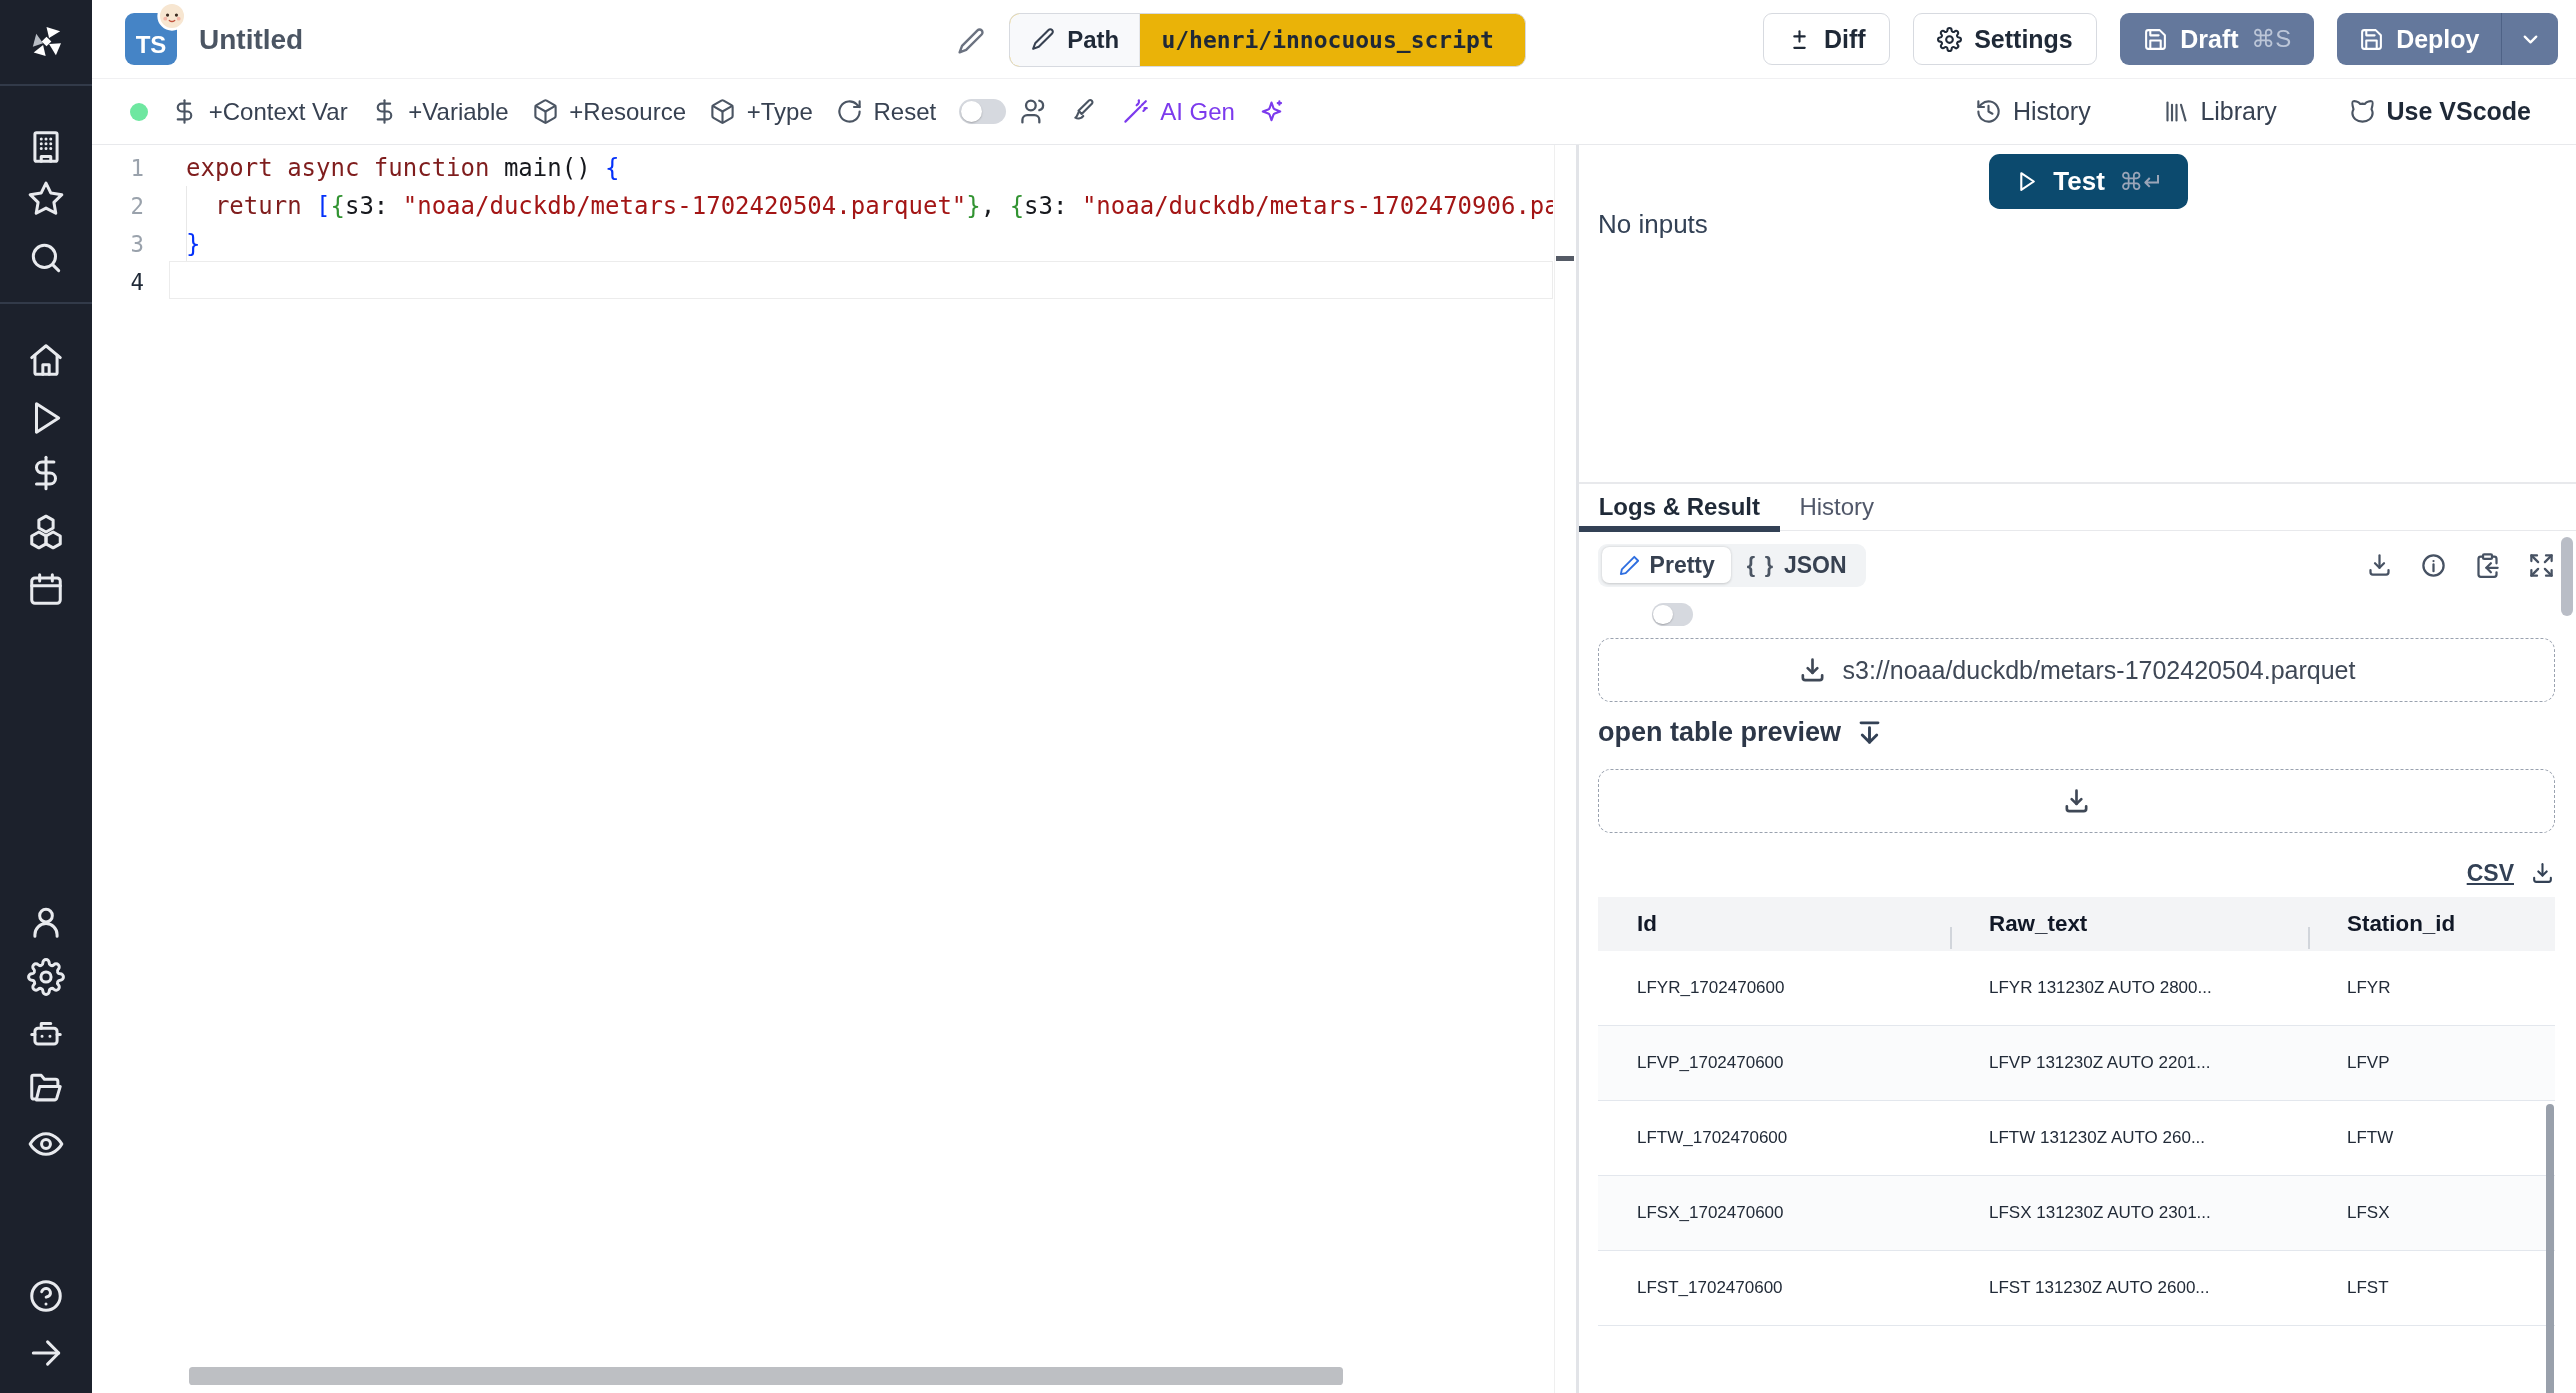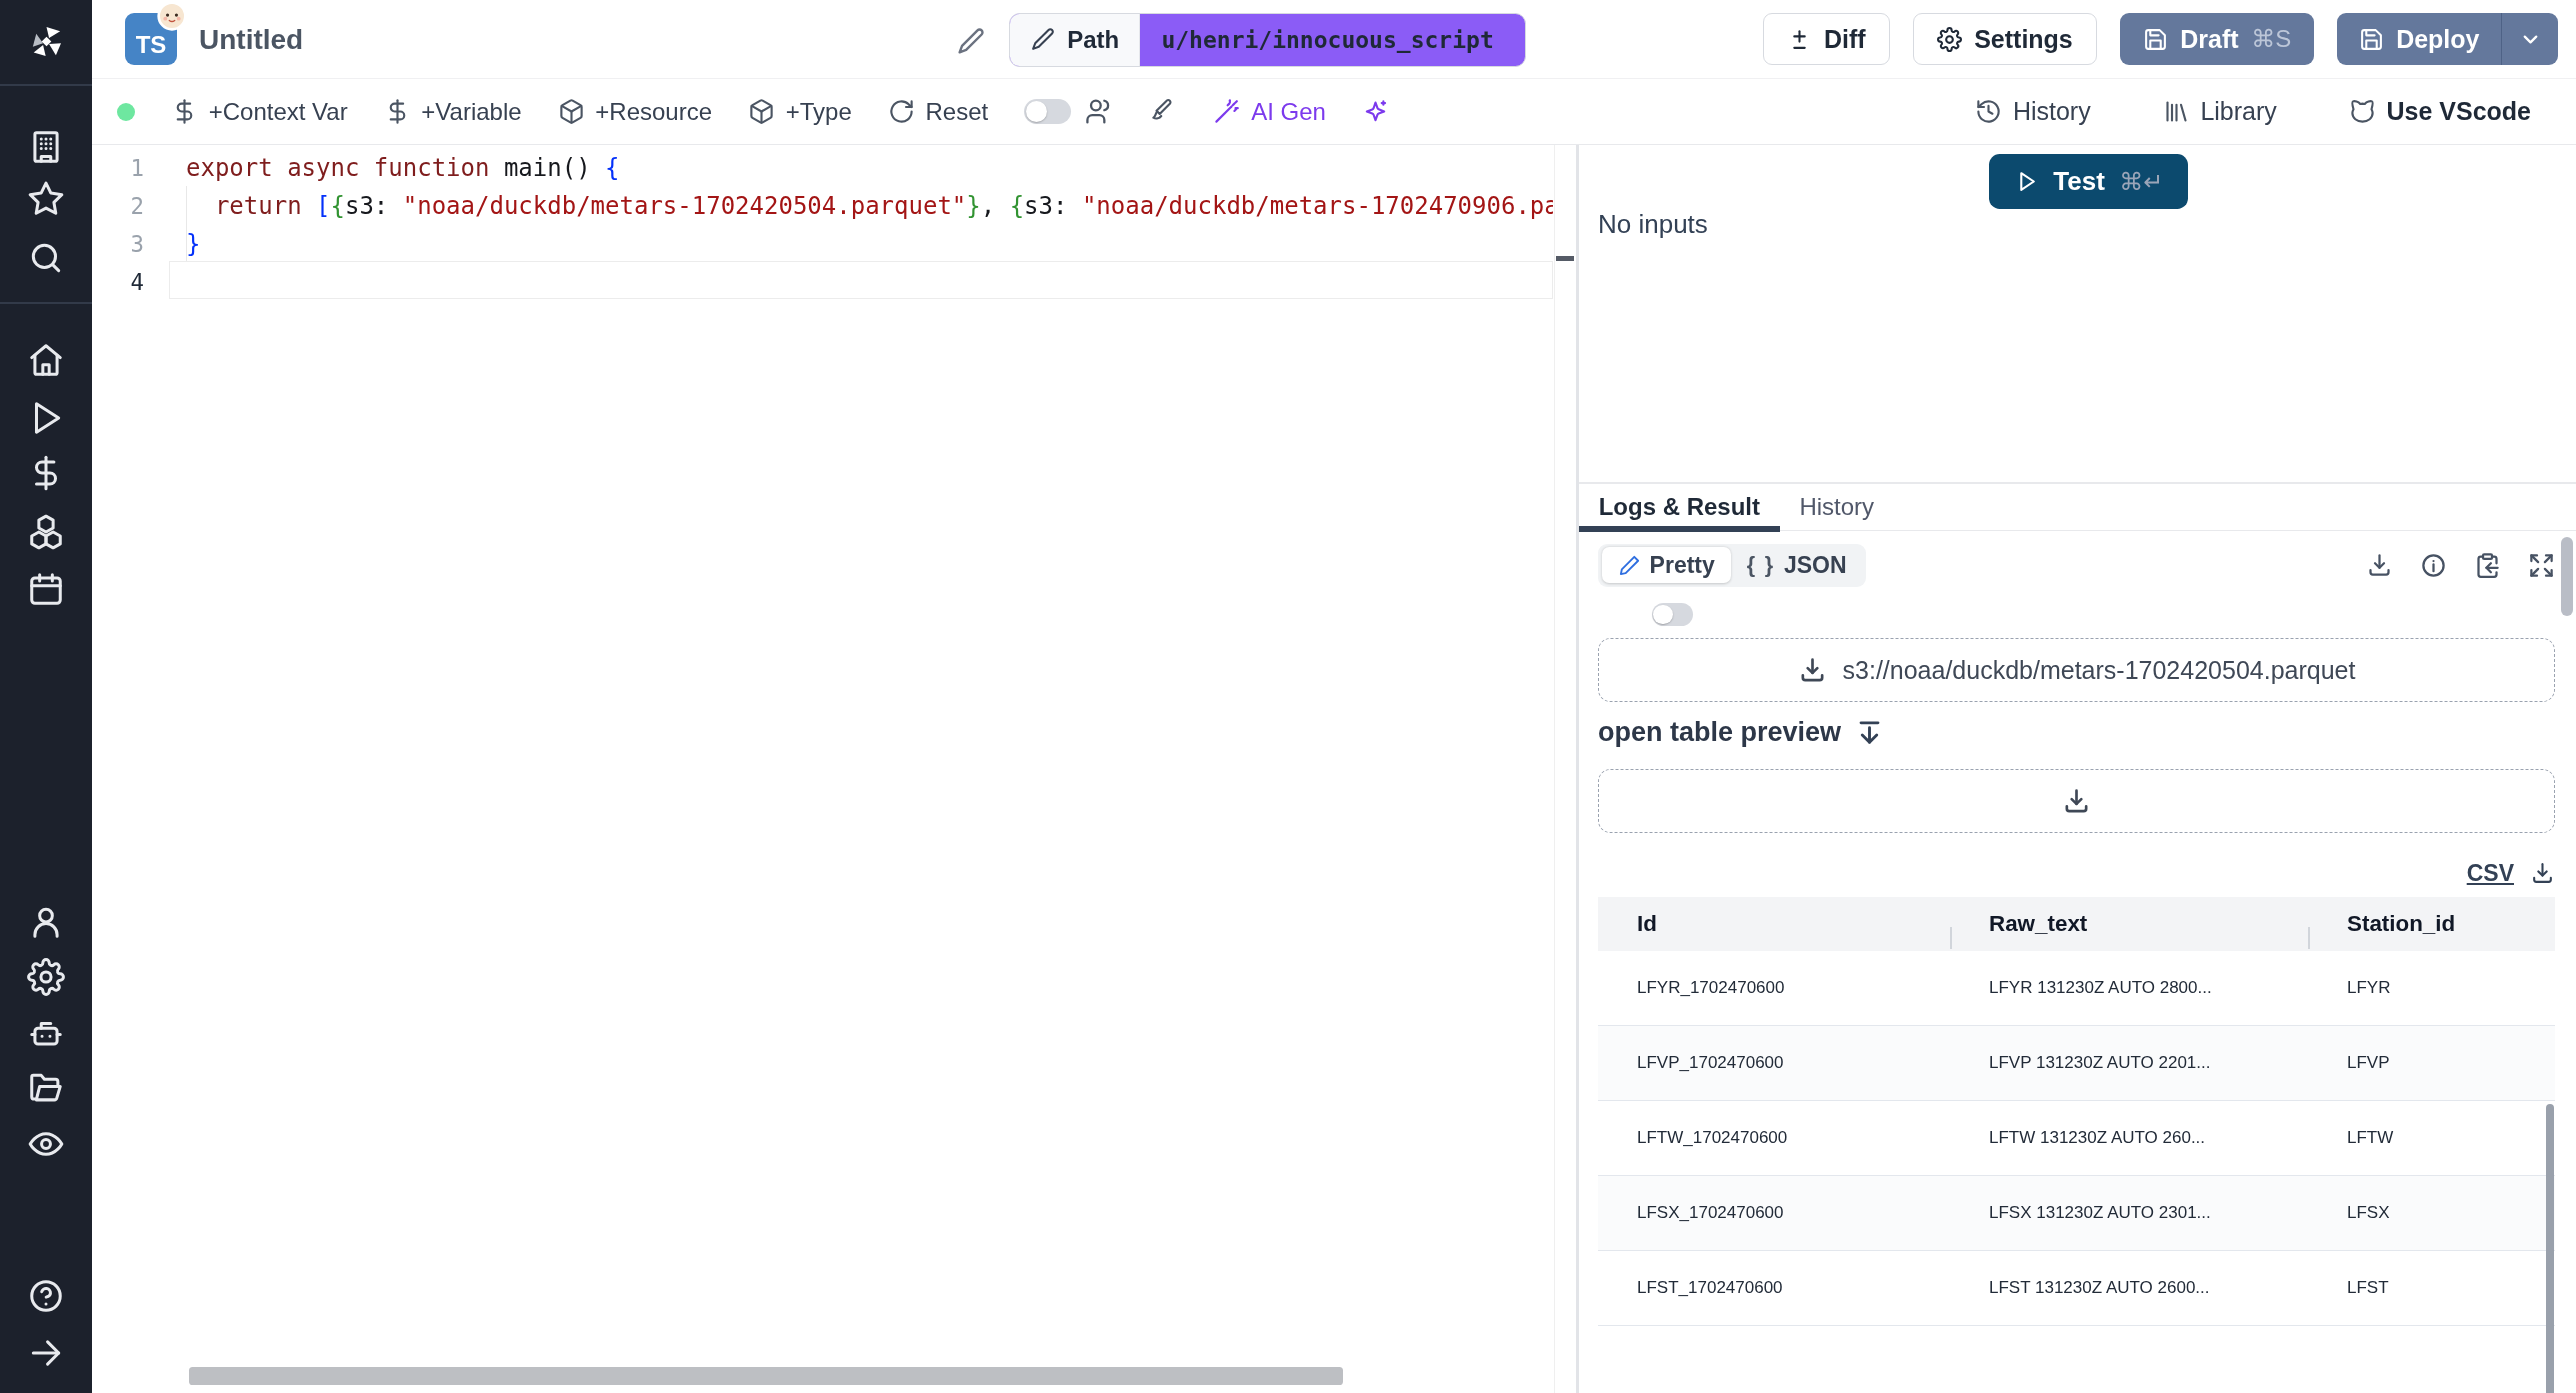--- a/index.html
+++ b/index.html
@@ -14,40 +14,40 @@
   .sb-ic   { position:absolute; left:0; width:92px; height:47px; display:flex; align-items:center; justify-content:center; color:#e8eaee; cursor:pointer; }
   .sb-ic svg { width:38px; height:38px; stroke:currentColor; fill:none; stroke-width:1.9; stroke-linecap:round; stroke-linejoin:round; }
 
   
   .topbar { position:absolute; left:92px; top:0; width:2484px; height:79px; background:#fff; border-bottom:0.9px solid #f0f0f2; }
   .ts-badge { position:absolute; left:33px; top:12.5px; width:52px; height:52px; background:#4584c6; border-radius:9px; color:#fff; font-weight:700; font-size:24px; display:flex; align-items:flex-end; justify-content:center; padding-bottom:5.4px; }
   .ts-face { position:absolute; right:-10.7px; top:-12.5px; width:32px; height:32px; }
   .doc-title { position:absolute; left:107px; top:0; height:79px; display:flex; align-items:center; font-size:28px; font-weight:600; color:#4b5563; }
   .pencil-btn { position:absolute; left:859px; top:21.5px; width:39px; height:39px; color:#6b7280; display:flex; align-items:center; justify-content:center; cursor:pointer; }
   .pencil-btn svg { width:29px; height:29px; stroke:currentColor; fill:none; stroke-width:2; stroke-linecap:round; stroke-linejoin:round; }
-  .path-pill { position:absolute; left:917px; top:12.5px; height:54px; display:flex; align-items:stretch; border:0.9px solid #d7dae0; border-radius:10.7px; overflow:hidden; background:#8b5cf6; }
+  .path-pill { position:absolute; left:917px; top:12.5px; height:54px; display:flex; align-items:stretch; border:0.9px solid #d7dae0; border-radius:10.7px; overflow:hidden; background:#eab308; }
   .path-left { display:flex; align-items:center; gap:12.5px; padding:0 19.7px; background:#f8f9fb; border-right:0.9px solid #e5e7eb; font-size:24px; font-weight:600; color:#1f2937; }
   .path-left svg { width:25px; height:25px; stroke:#374151; fill:none; stroke-width:2; stroke-linecap:round; stroke-linejoin:round; }
   .path-value { display:flex; align-items:center; padding:0 21.5px; font-family:"DejaVu Sans Mono", monospace; font-size:23px; font-weight:600; color:#1f2937; min-width:385px; }
   .tb-actions { position:absolute; right:18px; top:13.4px; display:flex; gap:23px; }
   .btn { height:52px; display:flex; align-items:center; gap:12.5px; padding:0 23px; border-radius:9px; font-size:25px; font-weight:600; cursor:pointer; }
   .btn.light { background:#fff; border:0.9px solid #d7dae0; color:#1f2937; }
   .btn.light svg { width:25px; height:25px; stroke:#1f2937; fill:none; stroke-width:2; stroke-linecap:round; stroke-linejoin:round; }
   .btn.slate { background:#64789c; color:#fff; border:none; }
   .btn.slate svg { width:25px; height:25px; stroke:#fff; fill:none; stroke-width:2; stroke-linecap:round; stroke-linejoin:round; }
   .kbd-dim { color:#bcc6d8; font-weight:500; font-size:24px; }
   .deploy-split { display:flex; align-items:stretch; border-radius:9px; overflow:hidden; }
   .deploy-main { display:flex; align-items:center; gap:12.5px; padding:0 21.5px; background:#64789c; color:#fff; font-size:25px; font-weight:600; cursor:pointer; }
   .deploy-main svg { width:25px; height:25px; stroke:#fff; fill:none; stroke-width:2; stroke-linecap:round; stroke-linejoin:round; }
   .deploy-caret { display:flex; align-items:center; justify-content:center; width:57px; background:#64789c; border-left:1.8px solid #4e6286; cursor:pointer; }
   .deploy-caret svg { width:23px; height:23px; stroke:#fff; fill:none; stroke-width:2.4; stroke-linecap:round; stroke-linejoin:round; }
 
   
   .toolbar { position:absolute; left:92px; top:79px; width:2484px; height:66px; background:#fff; border-bottom:1.8px solid #e8e9ec; display:flex; align-items:center; }
-  .tool-left { display:flex; align-items:center; gap:36px; padding-left:25px; }
+  .tool-left { display:flex; align-items:center; gap:23px; padding-left:38px; }
   .dot { width:18px; height:18px; border-radius:50%; background:#6ee7a0; }
   .tool-item { display:flex; align-items:center; gap:10.7px; font-size:24px; color:#374151; cursor:pointer; white-space:nowrap; }
   .tool-item svg { width:27px; height:27px; stroke:#4b5563; fill:none; stroke-width:1.9; stroke-linecap:round; stroke-linejoin:round; }
   .tool-item.purple { color:#7c3aed; font-weight:500; }
   .tool-item.purple svg { stroke:#7c3aed; }
   .toggle { width:47px; height:25px; border-radius:12.5px; background:#d6d9df; position:relative; cursor:pointer; }
   .toggle .knob { position:absolute; left:1.8px; top:1.8px; width:21.5px; height:21.5px; border-radius:50%; background:#fff; box-shadow:0 0.9px 1.8px rgba(0,0,0,.25); }
   .tool-right { position:absolute; right:45px; display:flex; align-items:center; gap:72px; }
   .tool-right .tool-item { font-size:25px; }
   .tool-right .vscode { font-weight:600; color:#1f2937; }

